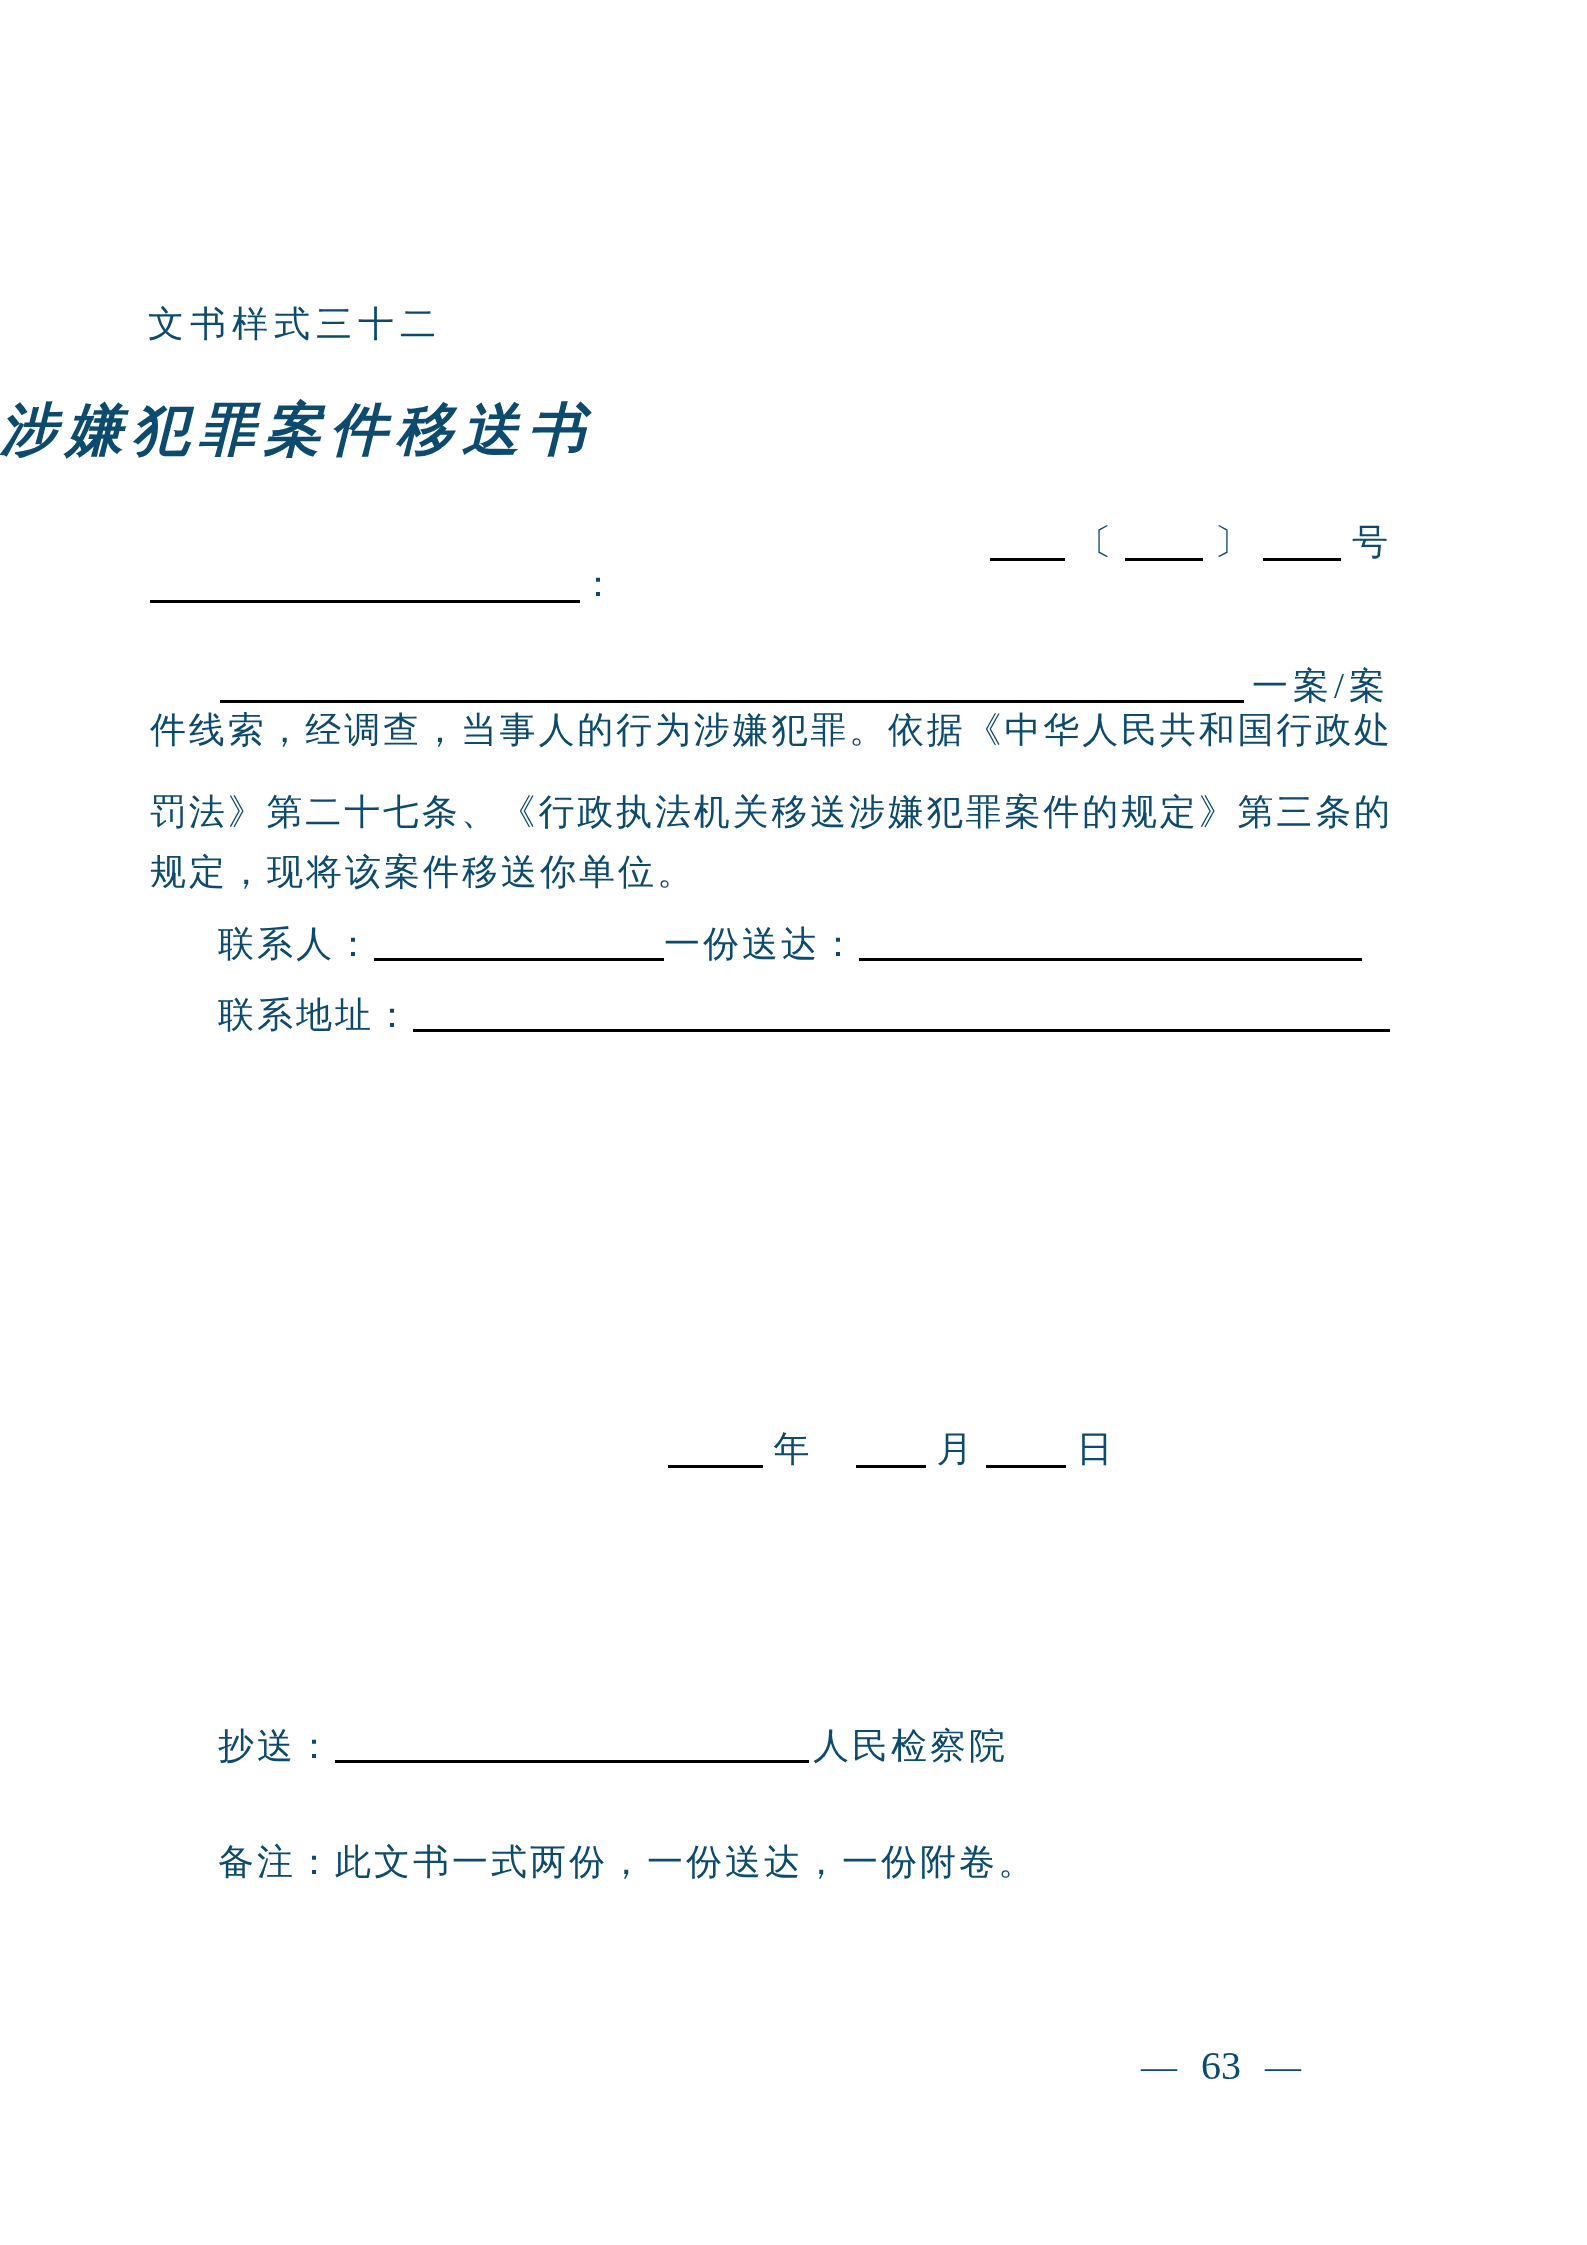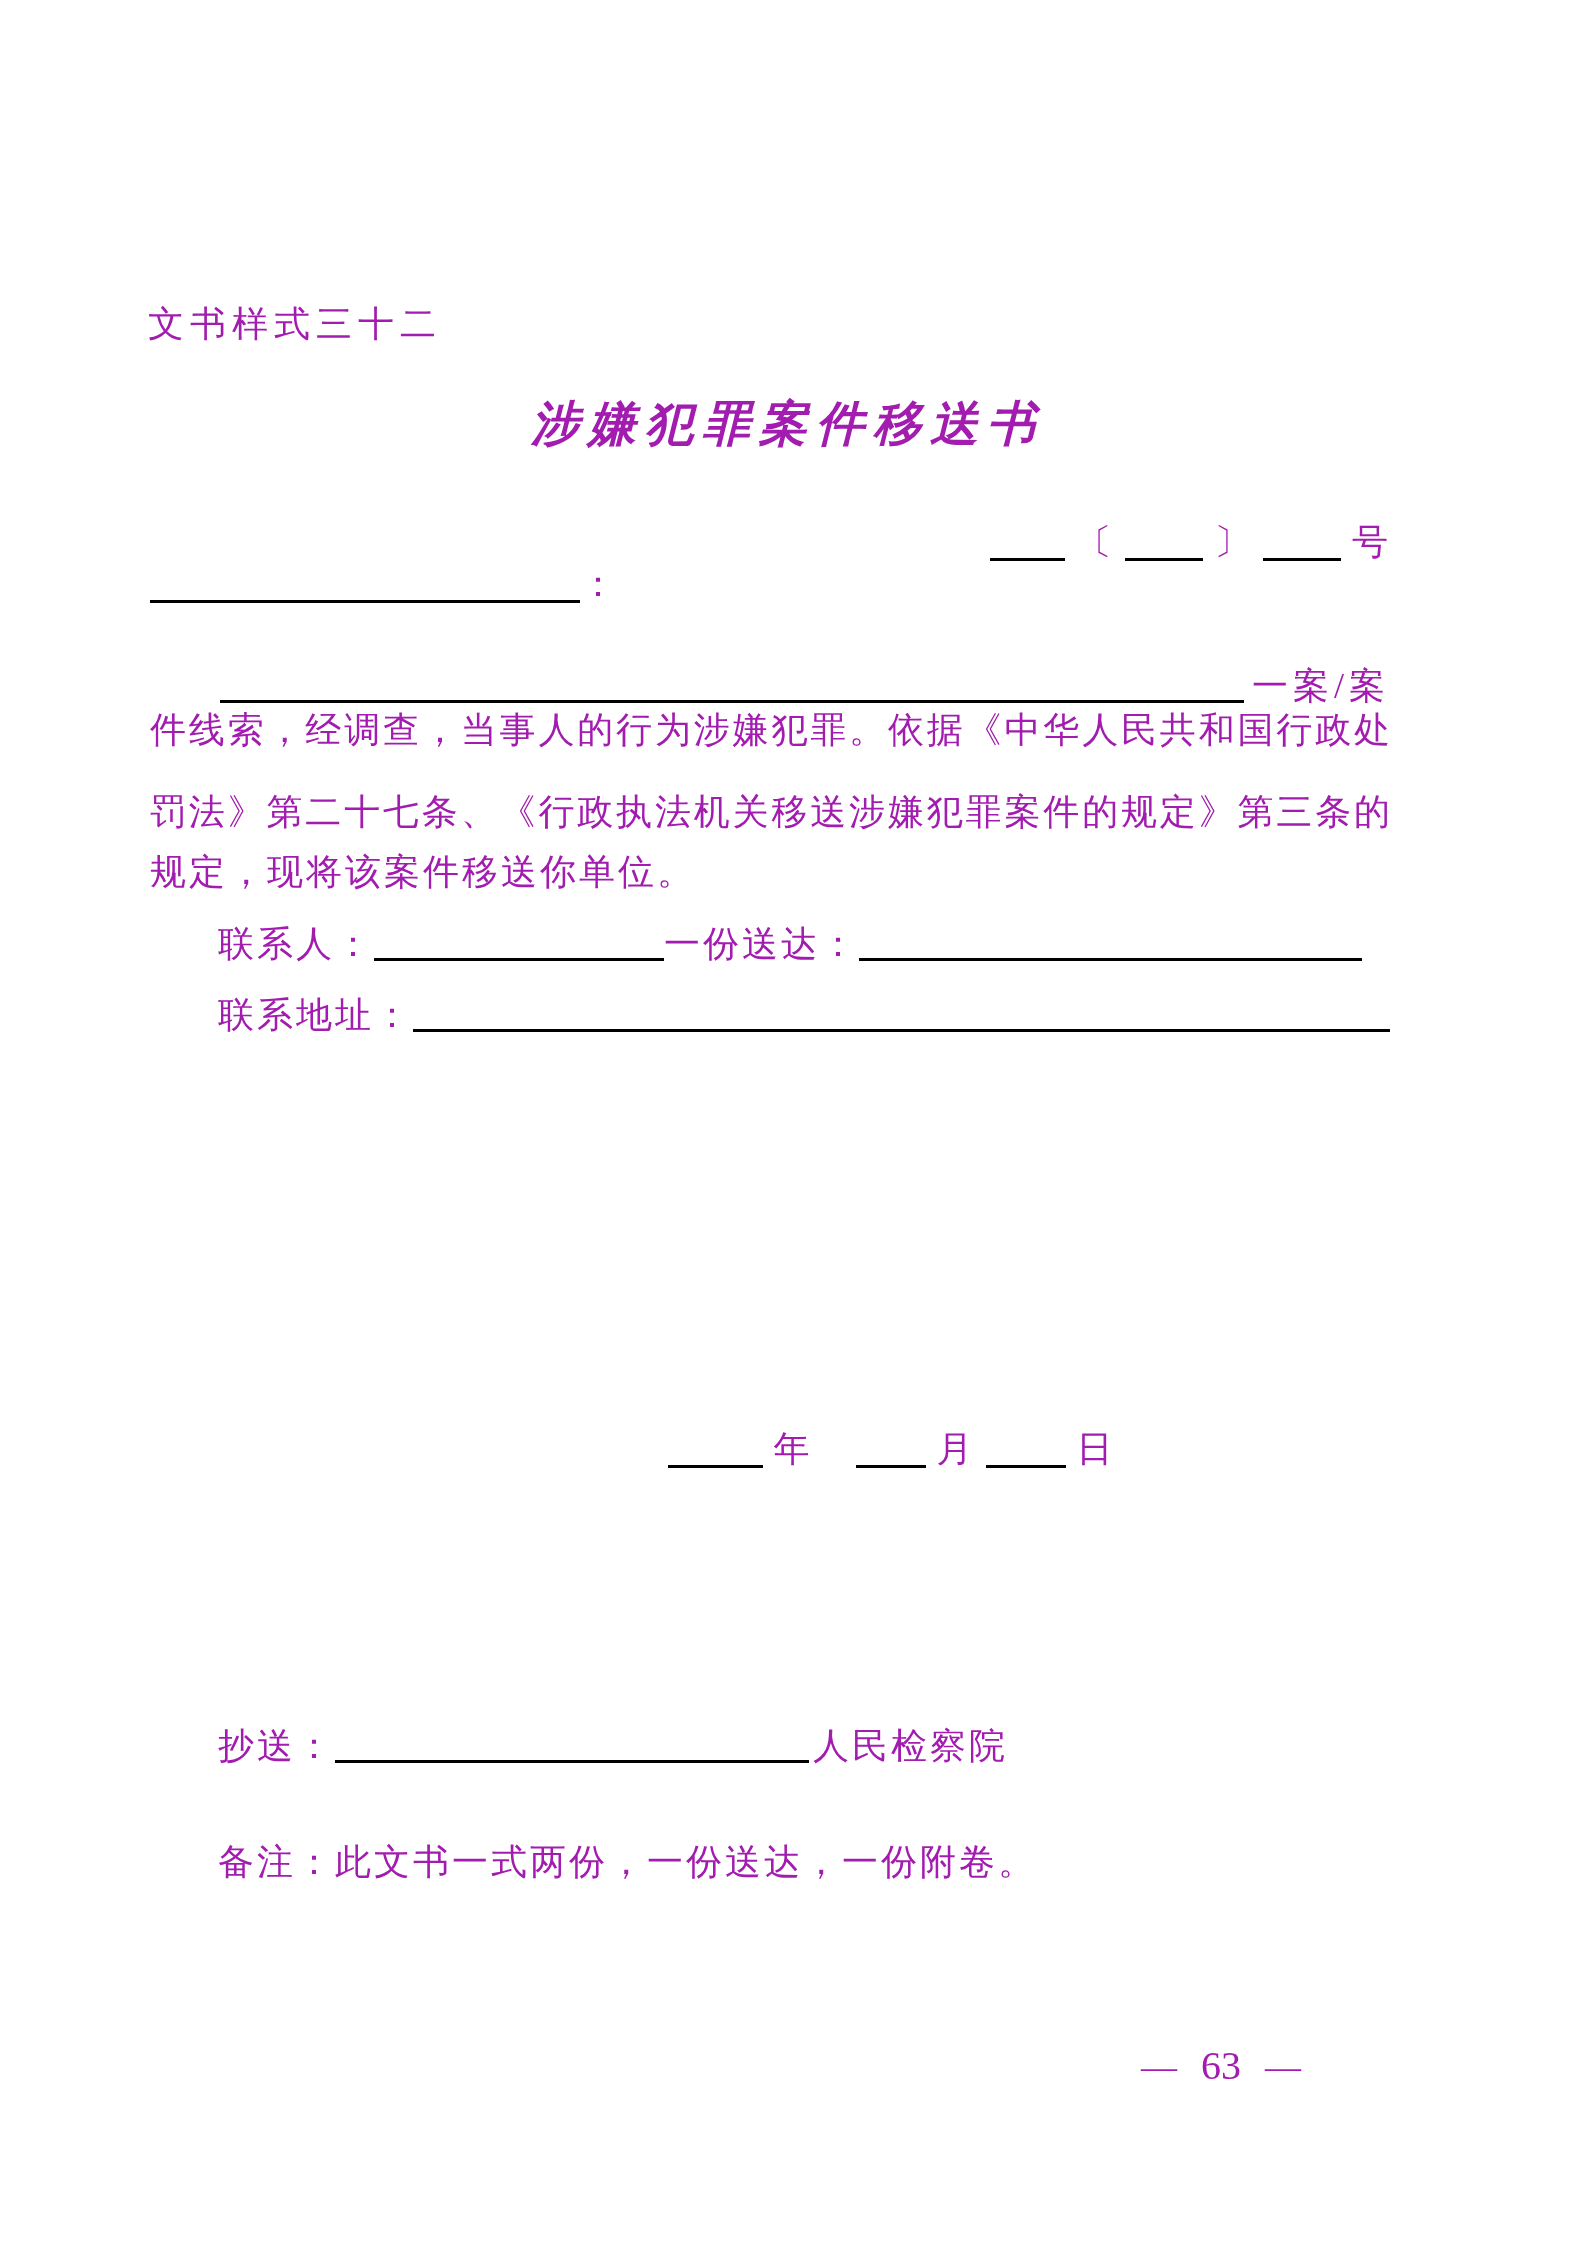--- a/index.html
+++ b/index.html
@@ -1,21 +1,21 @@
 <!DOCTYPE html>
 <html><head>
 <meta charset="utf-8">
 <style>
   html,body{margin:0;padding:0;background:#ffffff;}
   .page{
     position:relative;
     width:1587px;
     height:2245px;
     background:#ffffff;
-    color:#a21caf;
+    color:#0c4a6e;
     font-family:"Liberation Serif","DejaVu Serif",serif;
     font-size:36px;
     overflow:hidden;
   }
   .abs{position:absolute;}
   .line{line-height:48px;white-space:nowrap;}
   
   .blank{
     display:inline-block;
     height:1.1em;
@@ -27,22 +27,22 @@
     height:2px;
     border-bottom:3px solid #000;
     align-self:flex-end;
     margin-bottom:7px;
   }
   .grow{flex:1 1 auto;}
   
   .style-label{left:148px;top:300px;letter-spacing:6px;}
   .doc-title{
     left:0;right:12px;top:392px;
-    text-align:center;
-    font-size:48px;
+    text-align:left;
+    font-size:57px;
     font-weight:700;
     font-style:italic;
     letter-spacing:9px;
   }
   .doc-number{right:197px;top:518px;text-align:right;letter-spacing:2px;}
   .addressee{left:150px;top:560px;}
   .case-line{left:150px;right:197px;top:630px;margin-top:32px;}
   .case-suffix{letter-spacing:5px;padding-left:8px;}
   .body-just{
     left:150px;right:197px;

